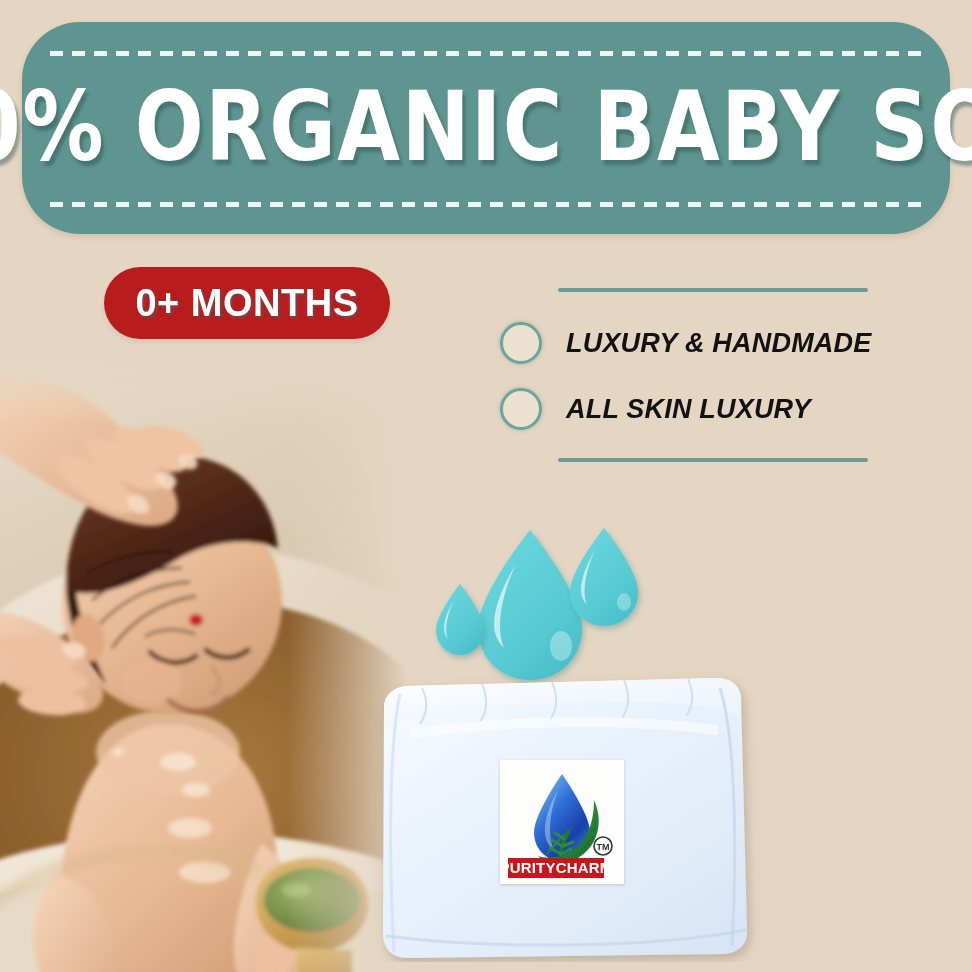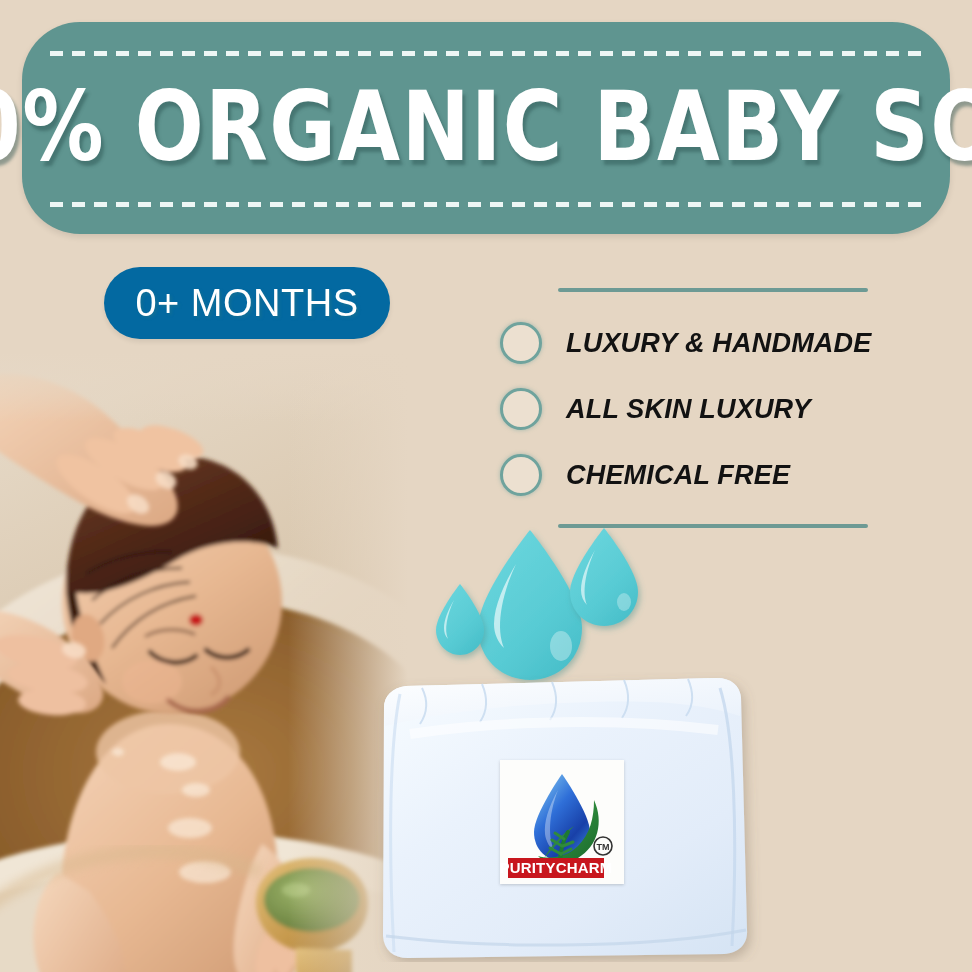--- a/index.html
+++ b/index.html
@@ -78,27 +78,27 @@
     transform: scaleY(1.18) scaleX(0.99);
   }
 
   
   .badge {
     position: absolute;
     left: 104px;
     top: 267px;
     width: 286px;
     height: 72px;
-    background: #0369a1;
+    background: #b91c1c;
     border-radius: 40px;
     display: flex;
     align-items: center;
     justify-content: center;
     color: #ffffff;
-    font-weight: 400;
+    font-weight: 700;
     font-size: 38px;
     letter-spacing: 0.5px;
     text-shadow: 2px 2px 3px rgba(40,120,130,0.40);
     box-shadow: 0 3px 5px rgba(0,0,0,0.08);
   }
 
   
   .features {
     position: absolute;
     left: 492px;
@@ -343,24 +343,20 @@
     <div class="feature-row">
       <span class="bullet"></span>
       <span class="feature-label">LUXURY &amp; HANDMADE</span>
     </div>
 
     <div class="feature-row">
       <span class="bullet"></span>
       <span class="feature-label">ALL  SKIN LUXURY</span>
     </div>
 
-    <div class="feature-row">
-      <span class="bullet"></span>
-      <span class="feature-label">CHEMICAL FREE</span>
-    </div>
 
     <div class="divider bottom"></div>
   </div>
 
   <div class="droplets">
     <svg viewBox="0 0 220 180" aria-hidden="true">
       <defs>
         <linearGradient id="dropG" x1="0.2" y1="0" x2="0.9" y2="1">
           <stop offset="0%" stop-color="#6bd6dd"></stop>
           <stop offset="60%" stop-color="#58cbd4"></stop>

